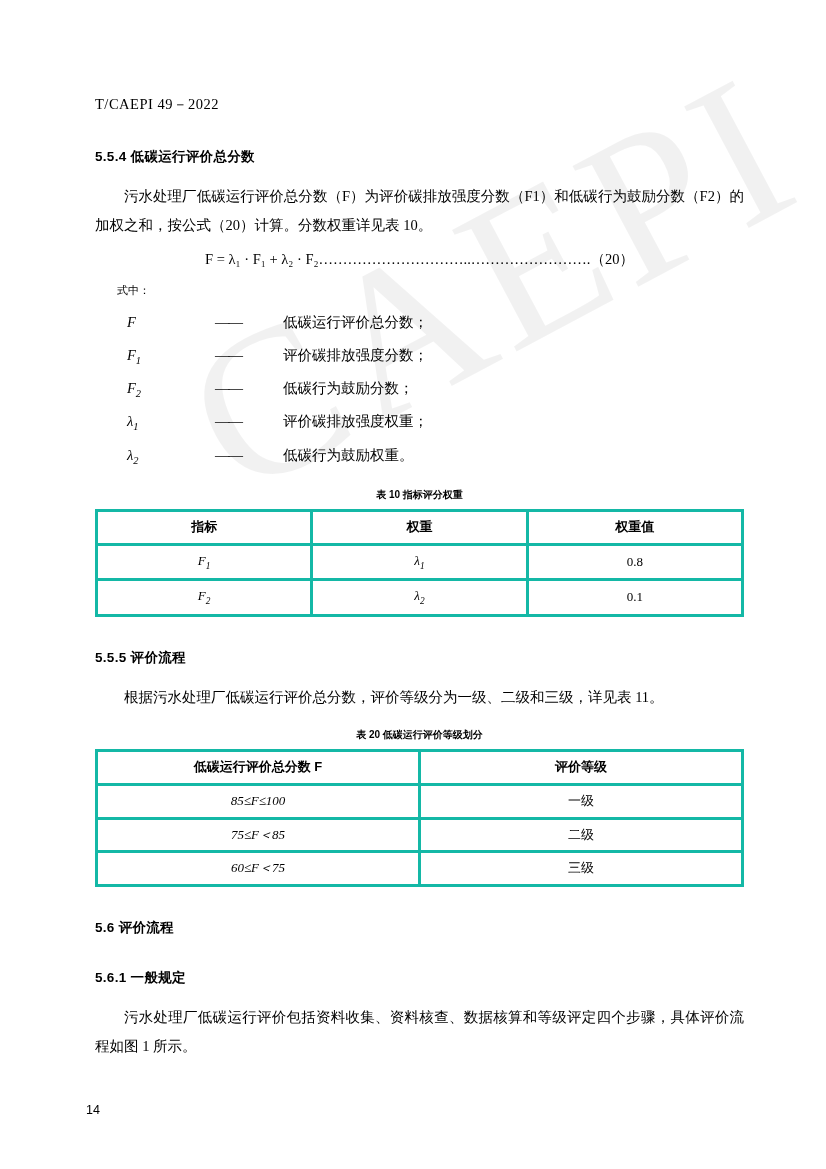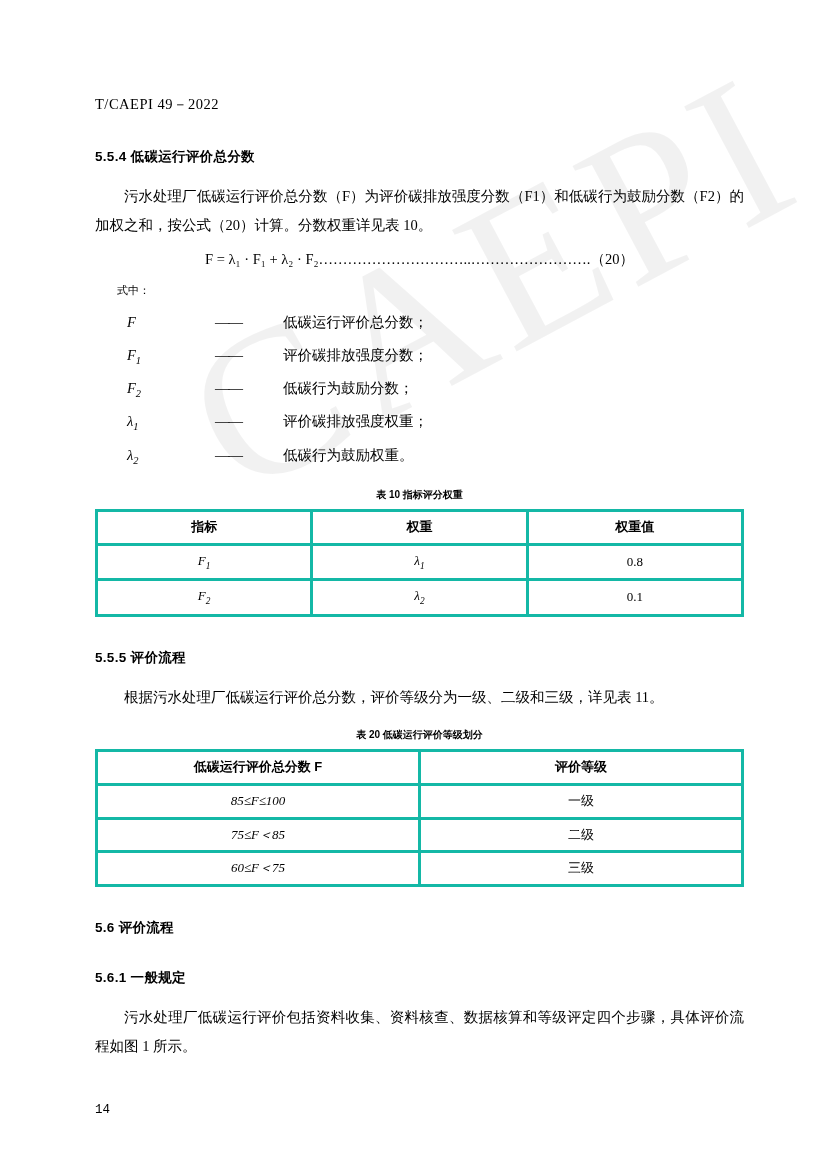--- a/index.html
+++ b/index.html
@@ -123,23 +123,23 @@
   }
   table.doc-table .sym {
     font-family: "Liberation Serif", serif;
     font-style: italic;
   }
   table.doc-table .sym sub { font-size: 0.72em; }
   .gap-lg { height: 26px; }
   .gap-md { height: 16px; }
   .footer-page {
     position: absolute;
-    left: 95px;
+    left: 86px;
     bottom: 52px;
-    font-family: Liberation Mono, monospace;
+    font-family: Liberation Sans, sans-serif;
     font-size: 12.5px;
     z-index: 2;
   }
 </style>
 </head>
 <body>
 
 <div class="page">
 
   <div class="watermark">CAEPI</div>

